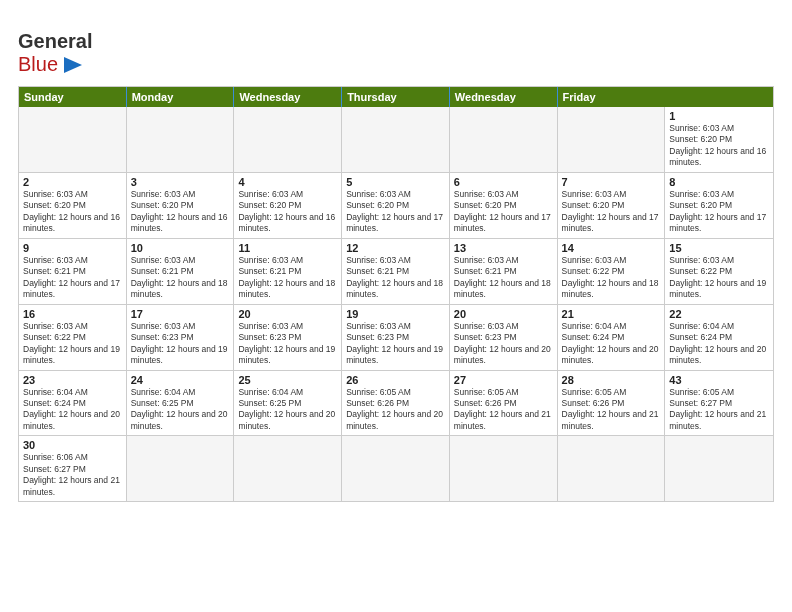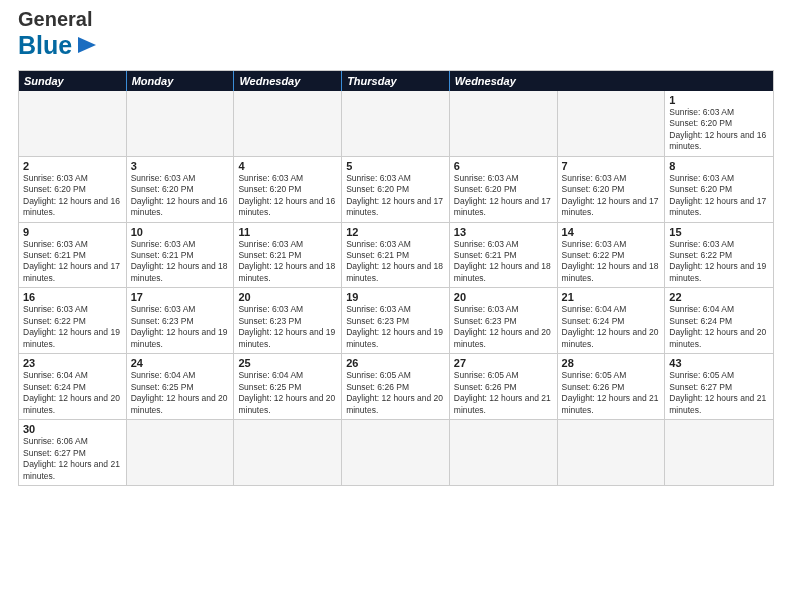--- a/index.html
+++ b/index.html
@@ -6,21 +6,21 @@
     body {
       font-family: Arial, sans-serif;
       background: #fff;
       width: 792px;
       height: 612px;
       overflow: hidden;
     }
     .page {
       width: 792px;
       height: 473px;
-      padding: 8px 18px 10px 18px;
+      padding: 30px 18px 10px 18px;
       display: flex;
       flex-direction: column;
     }
     .header {
       display: flex;
       justify-content: space-between;
       align-items: flex-start;
       margin-bottom: 10px;
     }
     .logo {
@@ -43,22 +43,21 @@
     }
     .calendar {
       flex: 1;
       display: flex;
       flex-direction: column;
       border: 1px solid #ccc;
     }
     .cal-header {
       display: grid;
       grid-template-columns: repeat(7, 1fr);
-      background: #0f172a;
-      font-style: italic;
+      background: #4d7c0f;
     }
     .cal-header-cell {
       color: #fff;
       font-size: 11px;
       font-weight: bold;
       padding: 4px 5px;
       border-right: 1px solid #3a8dd8;
       text-align: left;
     }
     .cal-header-cell:last-child { border-right: none; }
@@ -103,41 +102,42 @@
 <body>
 
 <div class="page">
   <div class="header">
     <div class="logo">
   <div style="display:flex;flex-direction:column;align-items:flex-start;line-height:1.15">
     <div style="display:flex;align-items:center;gap:0">
       <span style="font-size:20px;font-weight:bold;color:#333;font-family:Arial">General</span>
     </div>
     <div style="display:flex;align-items:center;gap:4px">
-      <span style="font-size:25px;font-weight:bold;color:#0369a1;font-family:Arial">Blue</span>
+      <span style="font-size:20px;font-weight:normal;color:#b91c1c;font-family:Arial">Blue</span>
       <svg width="22" height="18" viewBox="0 0 22 18">
         <polygon points="2,1 20,9 2,17" fill="#1a6dc0"></polygon>
       </svg>
     </div>
   </div>
 </div>
     <div class="title-block">
       <div class="month-title"></div>
       <div class="location"></div>
     </div>
   </div>
 
   <div class="calendar">
     <div class="cal-header">
 
     <div class="cal-header-cell">Sunday</div>
         <div class="cal-header-cell">Monday</div>
         <div class="cal-header-cell">Wednesday</div>
         <div class="cal-header-cell">Thursday</div>
         <div class="cal-header-cell">Wednesday</div>
+        <div class="cal-header-cell">Friday</div>
       </div>
     <div class="cal-body">
 
     <div class="cal-row">
           <div class="cal-cell empty"></div>
           <div class="cal-cell empty"></div>
           <div class="cal-cell empty"></div>
           <div class="cal-cell empty"></div>
           <div class="cal-cell empty"></div>
           <div class="cal-cell empty"></div>

